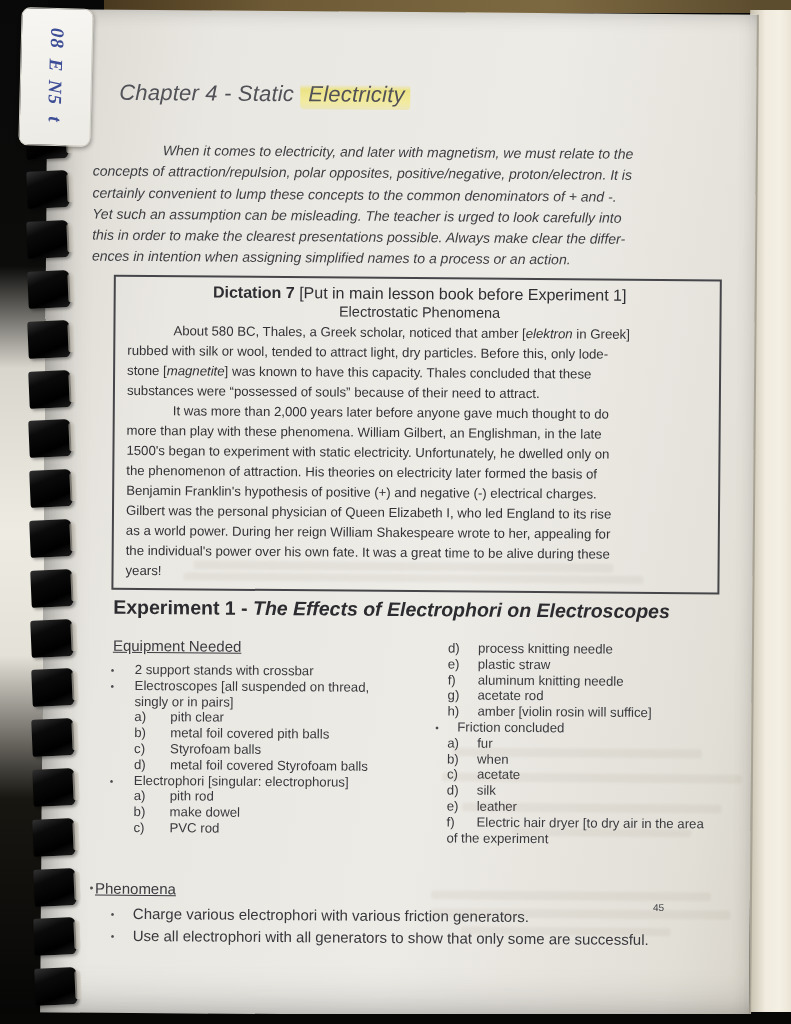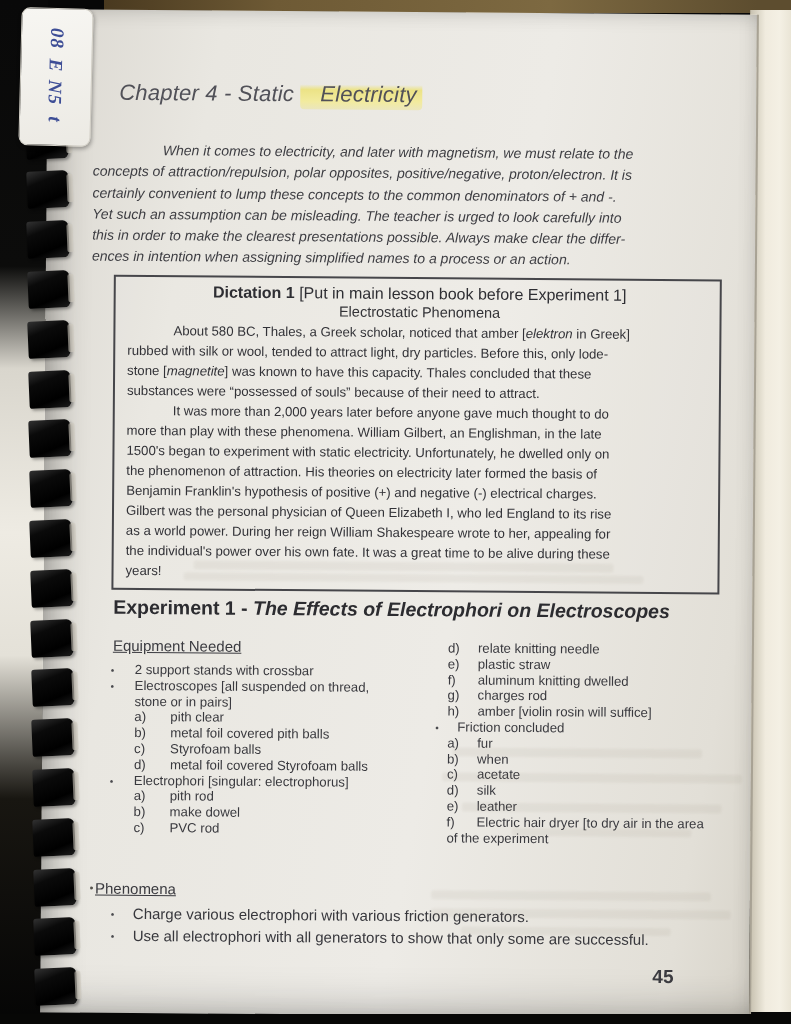--- a/index.html
+++ b/index.html
@@ -34,21 +34,21 @@
   .note{position:absolute;left:20px;top:8px;width:70px;height:132px;z-index:10;
     background:linear-gradient(170deg,#f7f6f2,#eceae4);border:1px solid #d2cfc6;border-radius:9px;
     transform:rotate(1.4deg);box-shadow:1px 2px 4px rgba(0,0,0,.35);
     display:flex;flex-direction:column;align-items:center;justify-content:center;padding-top:4px;}
   .note span{display:block;transform:rotate(90deg);font-family:"Liberation Serif",serif;
     font-style:italic;font-weight:bold;color:#3e4e96;font-size:19px;line-height:27px;letter-spacing:1px;}
   
   .abs{position:absolute;}
   .chapter{left:72px;top:70px;font-size:22px;font-style:italic;color:#515158;letter-spacing:.2px;white-space:nowrap;}
   .hl{background:linear-gradient(180deg,rgba(236,226,118,0) 14%,rgba(236,226,118,.85) 32%,rgba(243,235,152,.92) 72%,rgba(236,226,118,.35));
-      padding:1px 6px 3px 20px;border-radius:4px;}
+      padding:1px 6px 3px 8px;border-radius:4px;}
   .intro{left:46px;top:130px;width:650px;font-size:14px;font-style:italic;line-height:21.3px;color:#3d3d42;}
   .tline,.dline{white-space:nowrap;}
   .intro .tline:first-child{padding-left:70px;}
   .dict-box{left:68px;top:265px;width:584px;height:305px;border:2px solid #46464a;
     padding:6px 8px 0 12px;overflow:hidden;background:rgba(255,255,255,.06);}
   .d-head{text-align:center;font-size:16px;color:#2e2e33;white-space:nowrap;}
   .d-head b{font-weight:bold;}
   .d-sub{text-align:center;font-size:14.5px;margin-top:1px;color:#333337;}
   .d-body{font-size:13.2px;line-height:20px;color:#323237;margin-top:3px;}
   .ind1{padding-left:46px;}
@@ -65,21 +65,21 @@
   .col-left .ind .marker{width:36px;}
   .col-right .li{padding-left:2px;}
   .col-right .marker{width:22px;}
   .col-right .ind{padding-left:14px;}
   .col-right .ind .marker{width:30px;}
   .li .bul{font-size:10px;line-height:inherit;transform:translateY(1px);color:#4a4a4e;}
   .proc-head{left:54px;top:870px;font-size:15px;color:#3a3a3f;text-decoration:underline;white-space:nowrap;}
   .proc-dot{left:49px;top:877px;width:3px;height:3px;border-radius:50%;background:#56534d;}
   .proc-list{left:70px;top:893px;font-size:15px;line-height:21.5px;color:#37373c;}
   .proc-list .marker{width:22px;}
-  .page-num{left:612px;top:952px;font-size:19px;color:#3b3b40;font-weight:bold;}
+  .page-num{left:612px;top:888px;font-size:10px;color:#3b3b40;}
   
   .ghost{position:absolute;background:#857b68;opacity:.08;border-radius:3px;filter:blur(1px);}
 </style>
 </head>
 <body>
 
 <div class="canvas">
 
   <div class="table-strip"></div>
   <div class="left-edge"></div>
@@ -92,21 +92,21 @@
     <div class="abs intro">
         <div class="tline">When it comes to electricity, and later with magnetism, we must relate to the</div>
         <div class="tline">concepts of attraction/repulsion, polar opposites, positive/negative, proton/electron. It is</div>
         <div class="tline">certainly convenient to lump these concepts to the common denominators of + and -.</div>
         <div class="tline">Yet such an assumption can be misleading. The teacher is urged to look carefully into</div>
         <div class="tline">this in order to make the clearest presentations possible. Always make clear the differ-</div>
         <div class="tline">ences in intention when assigning simplified names to a process or an action.</div>
       </div>
 
     <div class="abs dict-box">
-      <div class="d-head"><b>Dictation 1</b><span> [Put in main lesson book before Experiment 1]</span></div>
+      <div class="d-head"><b>Dictation 7</b><span> [Put in main lesson book before Experiment 1]</span></div>
       <div class="d-sub">Electrostatic Phenomena</div>
       <div class="d-body">
         <div class="dline ind1"><span>About 580 BC, Thales, a Greek scholar, noticed that amber [</span><i>elektron</i><span> in Greek]</span></div>
         <div class="dline">rubbed with silk or wool, tended to attract light, dry particles. Before this, only lode-</div>
         <div class="dline"><span>stone [</span><i>magnetite</i><span>] was known to have this capacity. Thales concluded that these</span></div>
         <div class="dline">substances were “possessed of souls” because of their need to attract.</div>
         <div class="p2">
             <div class="tline">It was more than 2,000 years later before anyone gave much thought to do</div>
             <div class="tline">more than play with these phenomena. William Gilbert, an Englishman, in the late</div>
             <div class="tline">1500's began to experiment with static electricity. Unfortunately, he dwelled only on</div>
@@ -127,21 +127,21 @@
     <div class="abs col col-left">
         <div class="li">
           <span class="marker bul">•</span>
           <span class="txt">2 support stands with crossbar</span>
         </div>
         <div class="li">
           <span class="marker bul">•</span>
           <span class="txt">Electroscopes [all suspended on thread,</span>
         </div>
         <div class="li ind wrap">
-          <span class="txt">stone or in pairs]</span>
+          <span class="txt">singly or in pairs]</span>
         </div>
         <div class="li ind">
           <span class="marker">a)</span>
           <span class="txt">pith clear</span>
         </div>
         <div class="li ind">
           <span class="marker">b)</span>
           <span class="txt">metal foil covered pith balls</span>
         </div>
         <div class="li ind">
@@ -165,33 +165,33 @@
           <span class="txt">make dowel</span>
         </div>
         <div class="li ind">
           <span class="marker">c)</span>
           <span class="txt">PVC rod</span>
         </div>
       </div>
     <div class="abs col col-right">
         <div class="li ind">
           <span class="marker">d)</span>
-          <span class="txt">relate knitting needle</span>
+          <span class="txt">process knitting needle</span>
         </div>
         <div class="li ind">
           <span class="marker">e)</span>
           <span class="txt">plastic straw</span>
         </div>
         <div class="li ind">
           <span class="marker">f)</span>
-          <span class="txt">aluminum knitting dwelled</span>
+          <span class="txt">aluminum knitting needle</span>
         </div>
         <div class="li ind">
           <span class="marker">g)</span>
-          <span class="txt">charges rod</span>
+          <span class="txt">acetate rod</span>
         </div>
         <div class="li ind">
           <span class="marker">h)</span>
           <span class="txt">amber [violin rosin will suffice]</span>
         </div>
         <div class="li">
           <span class="marker bul">•</span>
           <span class="txt">Friction concluded</span>
         </div>
         <div class="li ind">

